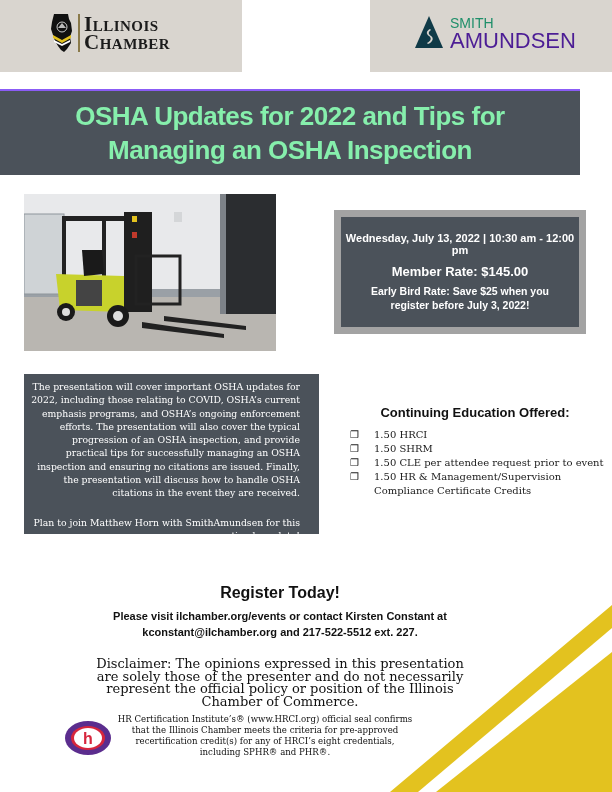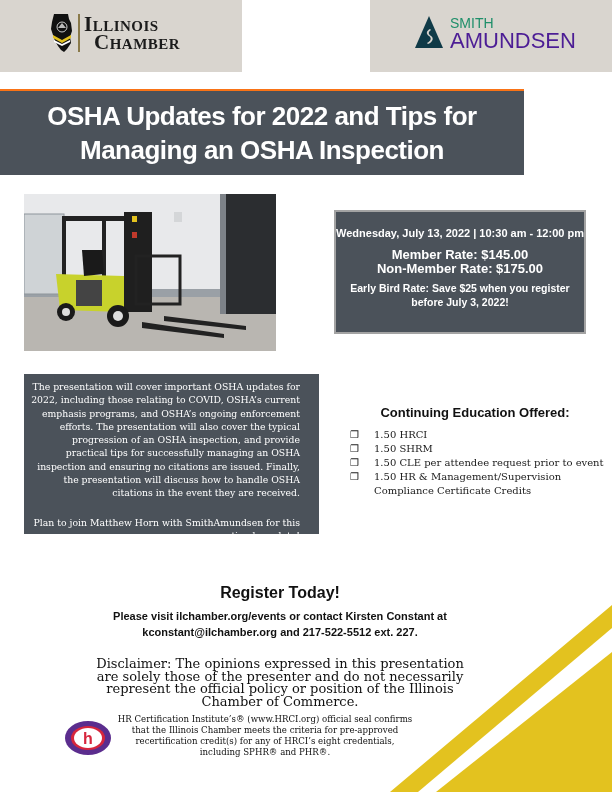--- a/index.html
+++ b/index.html
@@ -14,28 +14,28 @@
   .ic-shape { width: 24px; height: 40px; position: relative; }
   .ic-bar { width: 2px; height: 38px; background: #8a7a4a; margin: 0 4px 0 4px; }
   .ic-text { font-family: "Liberation Serif", serif; font-weight: bold; color: #1b1b1b; line-height: 18px; letter-spacing: 0.5px; }
   .ic-text .l1, .ic-text .l2 { display: block; font-size: 16px; }
 
   .sa-logo { position: absolute; left: 44px; top: 15px; display: flex; align-items: center; }
   .sa-text { margin-left: 6px; font-family: "Liberation Sans", sans-serif; line-height: 17px; }
   .sa-text .l1 { display: block; color: #1f8f6a; font-size: 14px; }
   .sa-text .l2 { display: block; color: #4c1d95; font-size: 22px; }
 
-  .title-band { position: absolute; left: 0; top: 89px; width: 524px; height: 86px; background: #4b525a; color: #ffffff;
-    display: flex; flex-direction: column; align-items: center; justify-content: center; border-top: 2px solid #f97316; }
+  .title-band { position: absolute; left: 0; top: 89px; width: 580px; height: 86px; background: #4b525a; color: #86efac;
+    display: flex; flex-direction: column; align-items: center; justify-content: center; border-top: 2px solid #8b5cf6; }
   .title-band span { font-family: "Liberation Sans", sans-serif; font-weight: bold; font-size: 26px; line-height: 34px; letter-spacing: -0.5px; }
 
   .photo { position: absolute; left: 24px; top: 194px; width: 252px; height: 157px; overflow: hidden; background: #e6e7e9; }
 
   .info-box { position: absolute; left: 334px; top: 210px; width: 252px; height: 124px; background: #4b525a; color: #fff;
-    font-family: "Liberation Sans", sans-serif; text-align: center; border: 2px solid #a3a3a3; }
+    font-family: "Liberation Sans", sans-serif; text-align: center; border: 7px solid #a3a3a3; }
   .info-box .date { margin-top: 15px; font-size: 11px; font-weight: bold; }
   .info-box .rates { margin-top: 9px; font-size: 13px; font-weight: bold; line-height: 14px; }
   .info-box .early { margin-top: 5px; font-size: 10.5px; font-weight: bold; line-height: 14px; padding: 0 12px; }
 
   .desc-box { position: absolute; left: 24px; top: 374px; width: 295px; height: 160px; background: #4b525a; color: #fff;
     text-align: right; font-size: 9.3px; line-height: 13.3px; padding: 6px 19px 0 7px; }
   .desc-box p + p { margin-top: 16px; }
 
   .ce-title { position: absolute; left: 340px; top: 405px; width: 270px; text-align: center; font-family: "Liberation Sans", sans-serif;
     font-weight: bold; font-size: 13px; color: #111; }
@@ -64,21 +64,21 @@
     <svg class="ic-shape" viewBox="0 0 24 40" width="24" height="40">
       <path d="M4 1 L18 1 L19 6 L21 10 L22 18 L20 24 L21 30 L17 36 L14 39 L11 37 L8 33 L5 28 L3 22 L1 16 L2 9 Z" fill="#111"></path>
       <circle cx="12" cy="14" r="5" fill="none" stroke="#ccc" stroke-width="1"></circle>
       <path d="M8 15 L12 10 L16 15 Z" fill="#bbb"></path>
       <path d="M3 22 L12 27 L21 22 L21 25 L12 30 L3 25 Z" fill="#e3c21f"></path>
       <path d="M4 27 L12 31 L20 27 L20 29 L12 33 L4 29 Z" fill="#fff"></path>
     </svg>
     <div class="ic-bar"></div>
     <div class="ic-text">
       <span class="l1" style="font-variant: small-caps; font-size:21px;">Illinois</span>
-      <span class="l2" style="font-variant: small-caps; font-size:21px;margin-left:10px;">Chamber</span>
+      <span class="l2" style="font-variant: small-caps; font-size:21px;">Chamber</span>
     </div>
   </div>
 </div>
 
 <div class="logo-panel logo-right">
   <div class="sa-logo">
     <svg width="30" height="34" viewBox="0 0 30 34">
       <path d="M15 1 L29 33 L1 33 Z" fill="#0f3a47"></path>
       <path d="M16 14 C12 16 12 19 15 21 C18 23 17 26 13 28 L14 29 C19 27 20 23 17 21 C14 19 14 17 17 15 Z" fill="#d9d5cf"></path>
     </svg>
@@ -120,21 +120,20 @@
     <circle cx="94" cy="122" r="5" fill="#ddd"></circle>
     <path d="M118 128 L200 140 L200 144 L118 134 Z" fill="#222"></path>
     <path d="M140 122 L222 132 L222 136 L140 127 Z" fill="#222"></path>
   </svg>
 </div>
 
 <div class="info-box">
   <div class="date">Wednesday, July 13, 2022 | 10:30 am - 12:00 pm</div>
   <div class="rates">
     <div>Member Rate: $145.00</div>
-    <div>Non-Member Rate: $175.00</div>
   </div>
   <div class="early">Early Bird Rate: Save $25 when you register before July 3, 2022!</div>
 </div>
 
 <div class="desc-box">
   <p>The presentation will cover important OSHA updates for 2022, including those relating to COVID, OSHA’s current emphasis programs, and OSHA’s ongoing enforcement efforts.  The presentation will also cover the typical progression of an OSHA inspection, and provide practical tips for successfully managing an OSHA inspection and ensuring no citations are issued.  Finally, the presentation will discuss how to handle OSHA citations in the event they are received.</p>
   <p>Plan to join Matthew Horn with SmithAmundsen for this timely update!</p>
 </div>
 
 <div class="ce-title">Continuing Education Offered:</div>

